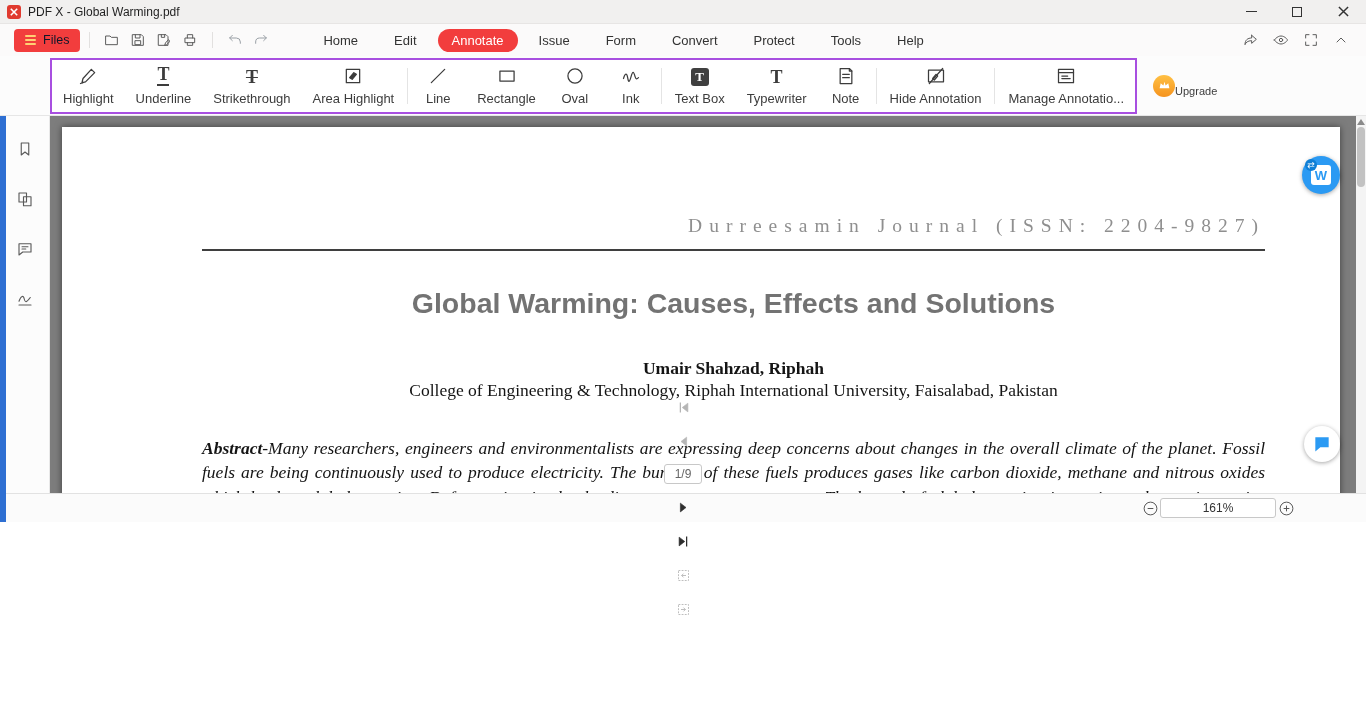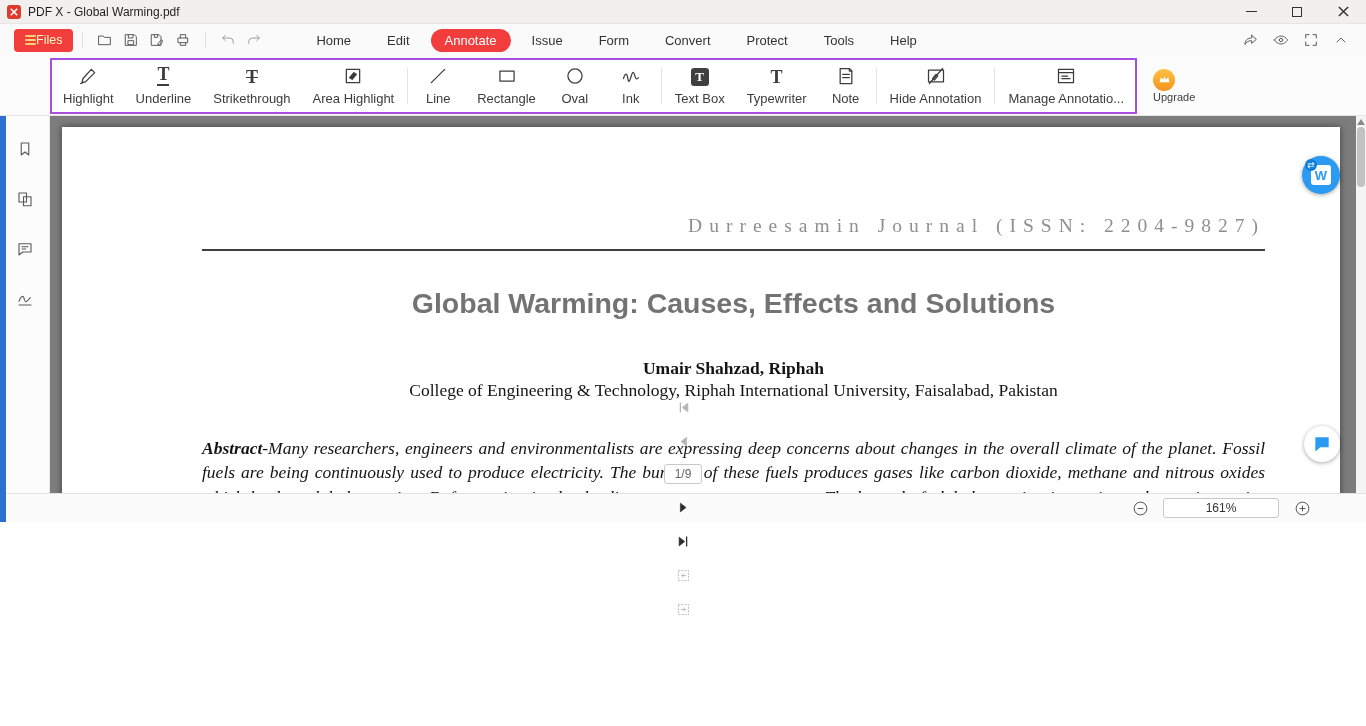--- a/index.html
+++ b/index.html
@@ -12,21 +12,21 @@
   .appicon svg { width:8px; height:8px; stroke:#fff; stroke-width:2; }
   .titlebar-text { font-size:12px; color:#1f1f1f; }
   .win-controls { margin-left:auto; display:flex; height:100%; }
   .win-btn { width:46px; height:100%; display:flex; align-items:center; justify-content:center; color:#333; }
   .min-line { width:11px; height:1.5px; background:#333; }
   .max-box { width:10px; height:10px; border:1.4px solid #333; }
   .close-x svg { width:11px; height:11px; stroke:#333; stroke-width:1.6; }
 
   
   .menubar { height:32px; background:#fbfafa; display:flex; align-items:center; padding:0 12px 0 14px; }
-  .files-btn { background:#f23d3d; color:#fef9c3; border-radius:4px; height:23px; padding:0 11px; display:flex; align-items:center; font-size:12.5px; cursor:pointer; }
+  .files-btn { background:#f23d3d; color:#0f172a; border-radius:4px; height:23px; padding:0 11px; display:flex; gap:7px; align-items:center; font-size:12.5px; cursor:pointer; }
   .hamburger { width:11px; display:flex; flex-direction:column; gap:2.2px; }
   .hamburger span { height:1.8px; background:#ffd073; border-radius:1px; }
   .vdiv { width:1px; height:16px; background:#e2e0df; margin:0 9px; }
   .mini-btn { width:26px; height:24px; display:flex; align-items:center; justify-content:center; color:#5c5c5c; }
   .mini-btn svg { width:16px; height:16px; fill:none; stroke:currentColor; stroke-width:1.5; stroke-linecap:round; stroke-linejoin:round; }
   .mini-btn.dim { color:#9aa0a6; }
   .menu-items { display:flex; align-items:flex-start; margin-left:34px; gap:6px; }
   .menu-item { font-size:13px; color:#333; padding:4px 15px; cursor:pointer; white-space:nowrap; }
   .menu-item.active { background:#f23d3d; color:#fff; border-radius:13px; padding:4px 14px; }
   .menu-right { margin-left:auto; display:flex; align-items:center; gap:4px; }
@@ -36,21 +36,21 @@
   .annot-box { border:2px solid #a84fe0; display:flex; align-items:stretch; height:56px; background:#fff; }
   .tool { display:flex; flex-direction:column; align-items:center; justify-content:center; gap:5px; padding:0 11px; min-width:56px; cursor:pointer; }
   .tool .icon { height:21px; display:flex; align-items:flex-end; justify-content:center; color:#3c3c3c; }
   .tool .icon svg { width:20px; height:20px; fill:none; stroke:currentColor; stroke-width:1.5; stroke-linecap:round; stroke-linejoin:round; }
   .tool .label { font-size:13px; color:#3c3c3c; white-space:nowrap; }
   .tool-sep { width:1px; background:#e4e4e4; margin:8px 2px; }
   .glyphT { font-family:"Liberation Serif",serif; font-size:18px; font-weight:700; line-height:1; }
   .glyphT.u { border-bottom:2px solid currentColor; padding-bottom:1px; }
   .glyphT.s { text-decoration:line-through; }
   .tbox { background:#3f3f3f; color:#fff; width:18px; height:18px; border-radius:3px; display:flex; align-items:center; justify-content:center; font-family:"Liberation Serif",serif; font-size:13px; font-weight:700; }
-  .upgrade { display:flex; flex-direction:column; align-items:flex-start; justify-content:center; margin-left:16px; cursor:pointer; }
+  .upgrade { display:flex; align-items:flex-end; justify-content:center; margin-left:16px; cursor:pointer; }
   .upg-circle { width:22px; height:22px; border-radius:50%; background:linear-gradient(180deg,#ffc043,#f5931e); display:flex; align-items:center; justify-content:center; }
   .upg-circle svg { width:13px; height:13px; fill:#fff; }
   .upgrade .label { font-size:11px; color:#3c3c3c; }
 
   
   .content { flex:1; min-height:0; display:flex; position:relative; background:#7d7d7d; }
   .edge-accent { position:absolute; left:0; top:0; bottom:-29px; width:6px; background:#2e6fd2; z-index:30; }
   .side { width:50px; background:#fcfcfc; border-right:1px solid #e8e8e8; display:flex; flex-direction:column; align-items:center; padding-top:20px; gap:24px; z-index:2; }
   .side-btn { width:26px; height:26px; display:flex; align-items:center; justify-content:center; color:#5a5a5a; cursor:pointer; }
   .side-btn svg { width:18px; height:18px; fill:none; stroke:currentColor; stroke-width:1.5; stroke-linecap:round; stroke-linejoin:round; }
@@ -79,21 +79,21 @@
   .scroll-thumb { width:8px; margin:0 auto; height:60px; background:#c2c2c2; border-radius:4px; cursor:pointer; }
 
   
   .statusbar { height:29px; background:#fbfbfb; border-top:1px solid #e2e2e2; position:relative; display:flex; align-items:center; z-index:10; }
   .nav-center { position:absolute; left:50%; transform:translateX(-50%); display:flex; align-items:center; gap:12px;flex-direction:column; }
   .nav-btn { width:22px; height:22px; display:flex; align-items:center; justify-content:center; color:#2e2e2e; cursor:pointer; }
   .nav-btn svg { width:15px; height:15px; fill:currentColor; stroke:currentColor; stroke-width:1; }
   .nav-btn.dim { color:#b5b5b5; }
   .nav-btn.outline svg { fill:none; stroke-width:1.4; }
   .page-box { width:38px; height:20px; border:1px solid #c8c8c8; border-radius:3px; background:#fff; font-size:12px; text-align:center; color:#666; font-family:"Liberation Sans",sans-serif; }
-  .zoom-group { position:absolute; right:54px; display:flex; align-items:center; gap:13px; }
+  .zoom-group { position:absolute; right:70px; display:flex; align-items:center; }
   .zoom-btn { width:20px; height:20px; color:#555; display:flex; align-items:center; justify-content:center; cursor:pointer; }
   .zoom-btn svg { width:17px; height:17px; fill:none; stroke:currentColor; stroke-width:1.4; }
   .zoom-box { width:116px; height:20px; border:1px solid #c8c8c8; border-radius:3px; background:#fff; font-size:12px; display:flex; align-items:center; justify-content:center; color:#333; }
 </style>
 </head>
 <body>
 
 <div class="window">
 
   <div class="titlebar">

